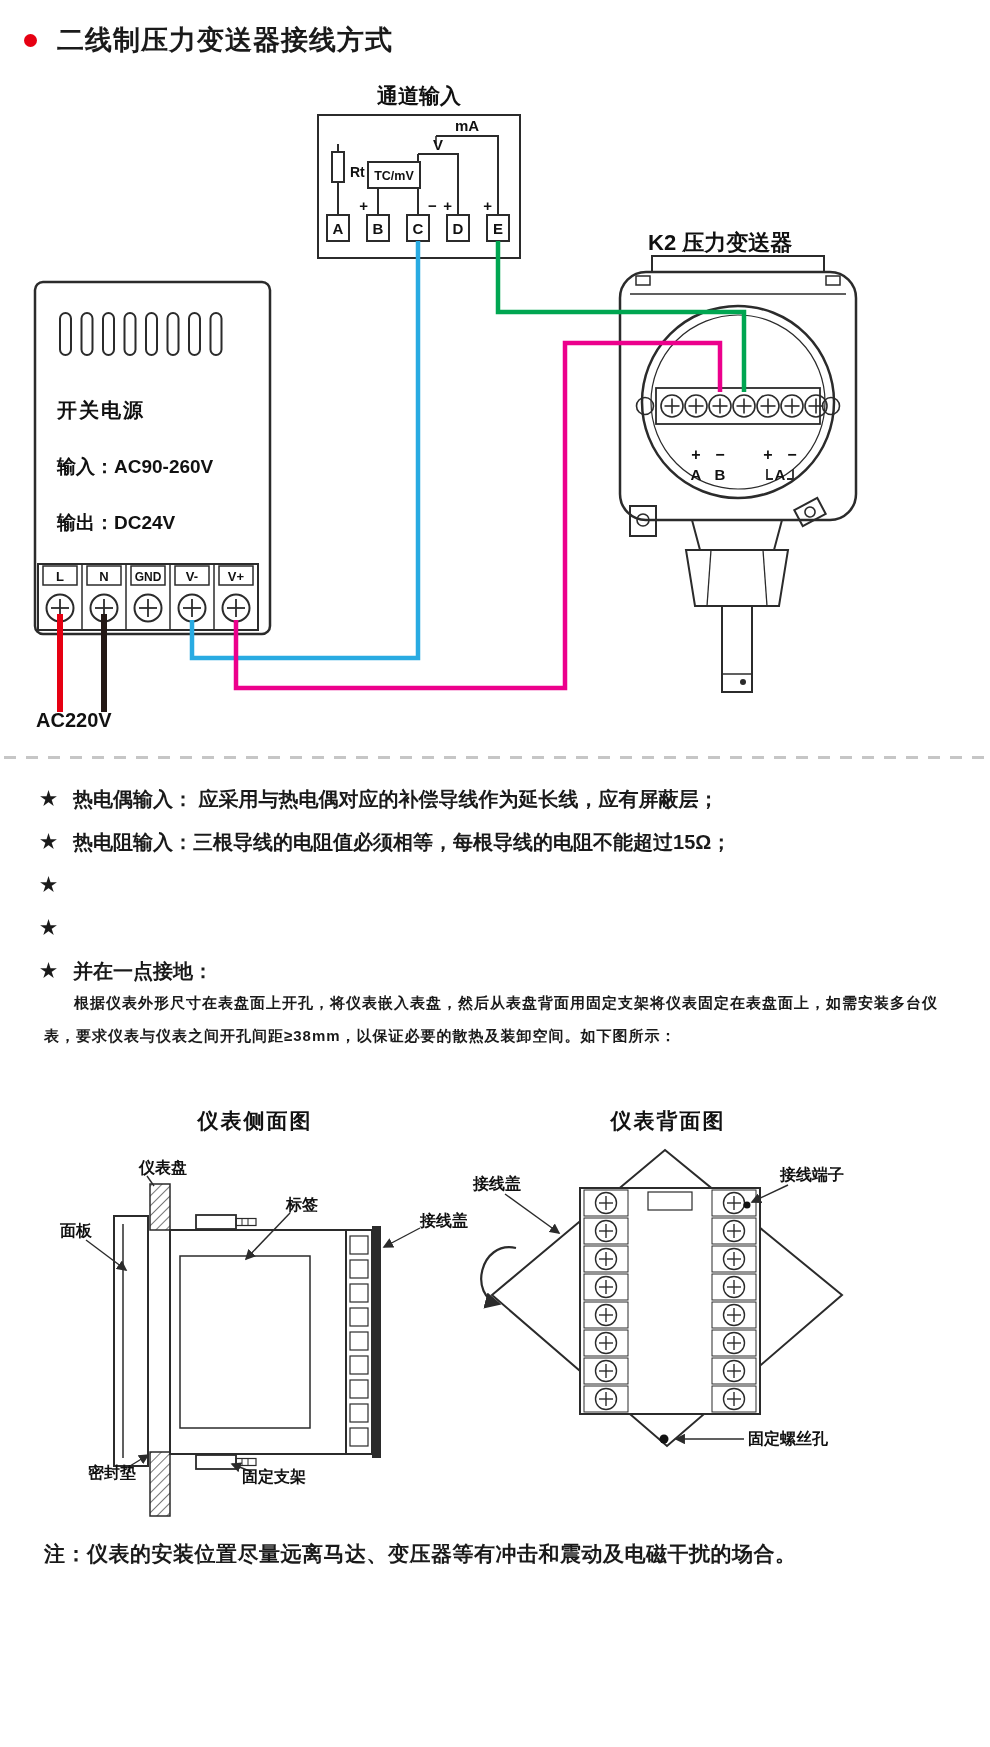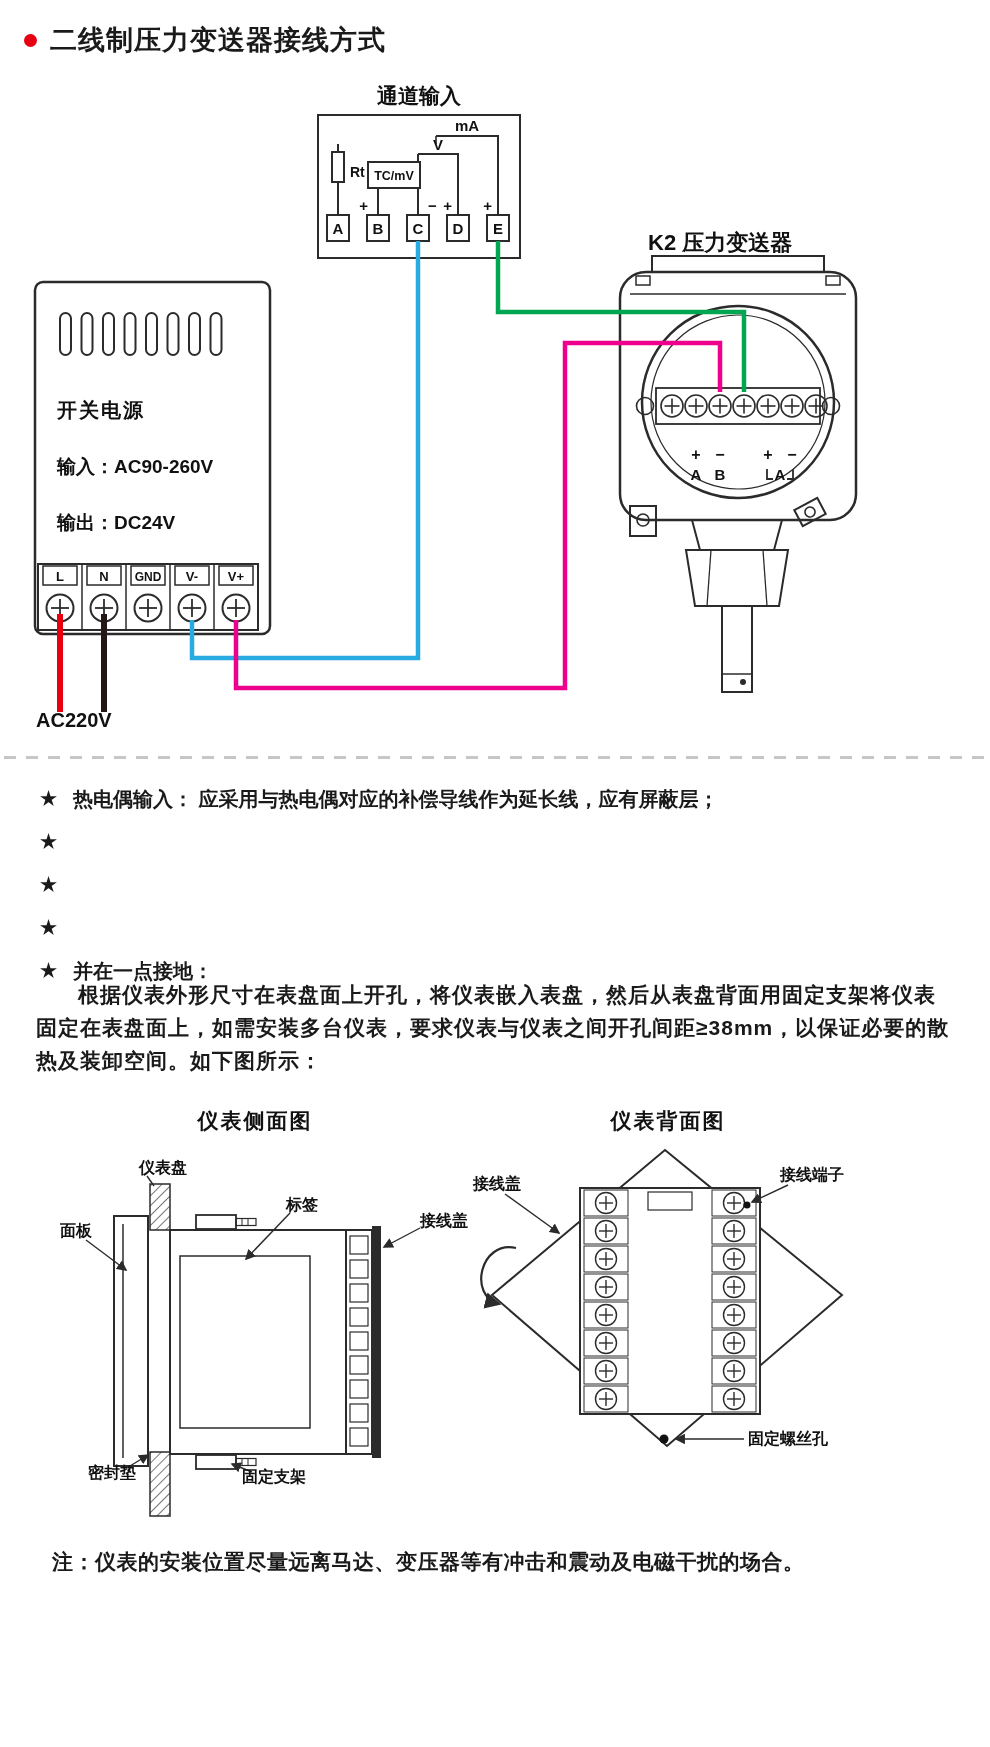--- a/index.html
+++ b/index.html
@@ -1,36 +1,36 @@
 <!DOCTYPE html>
 <html><head>
 <meta charset="utf-8">
 <style>
   html,body{margin:0;padding:0;}
   body{
     width:990px;height:1747px;position:relative;background:#ffffff;
     font-family:"Liberation Sans",sans-serif;color:#1a1a1a;overflow:hidden;
   }
   .abs{position:absolute;}
-  .page-header{position:absolute;left:24px;top:22px;display:flex;align-items:center;gap:13px;}
+  .page-header{position:absolute;left:24px;top:22px;display:flex;align-items:center;gap:20px;}
   .page-header h1{margin:0;font-size:27px;font-weight:bold;letter-spacing:1px;}
   .bullet{width:13px;height:13px;border-radius:50%;background:#e60012;display:inline-block;}
   .divider{
     position:absolute;left:4px;top:756px;width:982px;height:3px;
     background:repeating-linear-gradient(90deg,#c6c6c6 0 12px,transparent 12px 22px);
   }
   ul.notes{position:absolute;left:40px;top:786px;width:930px;margin:0;padding:0;list-style:none;}
   ul.notes li{display:flex;gap:16px;align-items:flex-start;margin-bottom:17px;font-size:20px;font-weight:bold;line-height:26px;}
   ul.notes .star{font-size:19px;line-height:26px;}
   p.install-par{
-    position:absolute;left:36px;top:978px;width:918px;margin:0;
-    font-size:21px;font-weight:bold;line-height:33px;letter-spacing:1px;text-indent:2em;
+    position:absolute;left:36px;top:978px;width:918px;margin:8px;
+    font-size:15px;font-weight:bold;line-height:33px;letter-spacing:1px;text-indent:2em;
   }
   p.footer-note{
-    position:absolute;left:36px;top:1532px;width:930px;margin:16px;
+    position:absolute;left:36px;top:1532px;width:930px;margin:8px;
     font-size:21px;font-weight:bold;letter-spacing:0.5px;
   }
   svg text{font-family:"Liberation Sans",sans-serif;}
 </style>
 </head>
 <body>
 
 <header class="page-header">
   <span class="bullet"></span>
   <h1>二线制压力变送器接线方式</h1>
@@ -199,20 +199,21 @@
 
 <div class="divider"></div>
 
 <ul class="notes">
   <li>
     <span class="star">★</span>
     <span>热电偶输入： 应采用与热电偶对应的补偿导线作为延长线，应有屏蔽层；</span>
   </li>
   <li>
     <span class="star">★</span>
+    <span>热电阻输入：三根导线的电阻值必须相等，每根导线的电阻不能超过15Ω；</span>
   </li>
   <li>
     <span class="star">★</span>
   </li>
   <li>
     <span class="star">★</span>
   </li>
   <li>
     <span class="star">★</span>
     <span>并在一点接地：</span>

